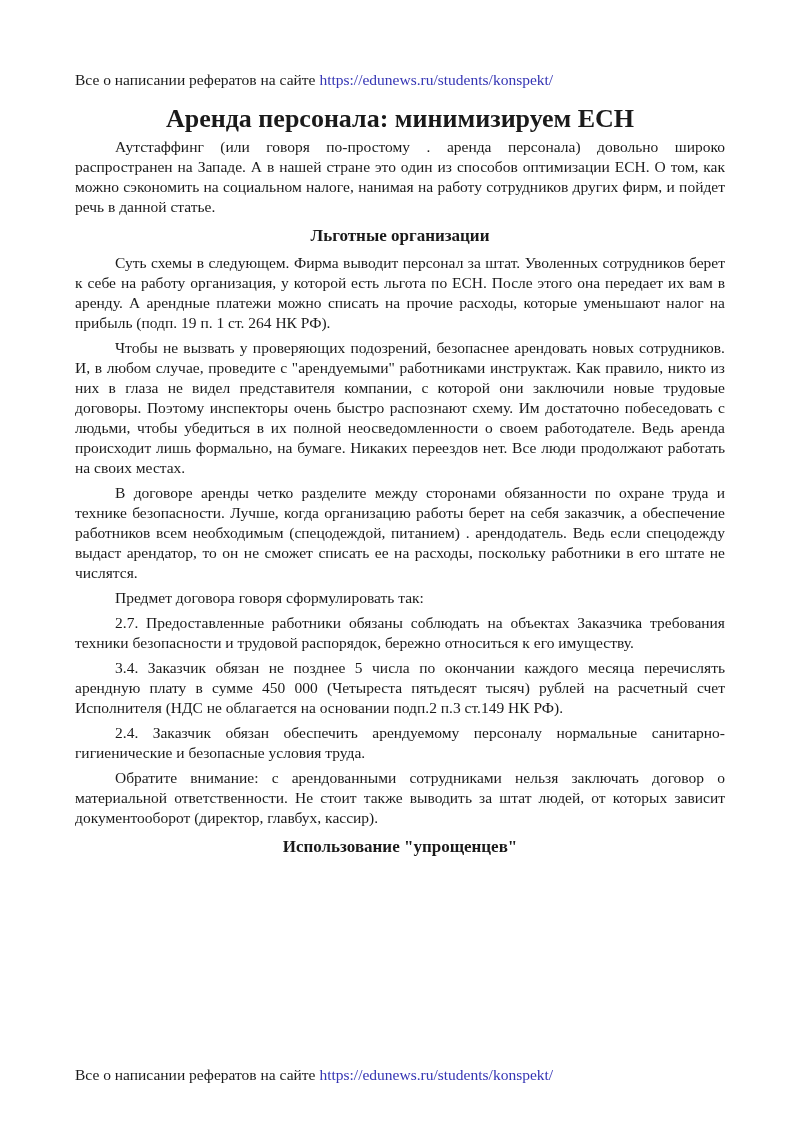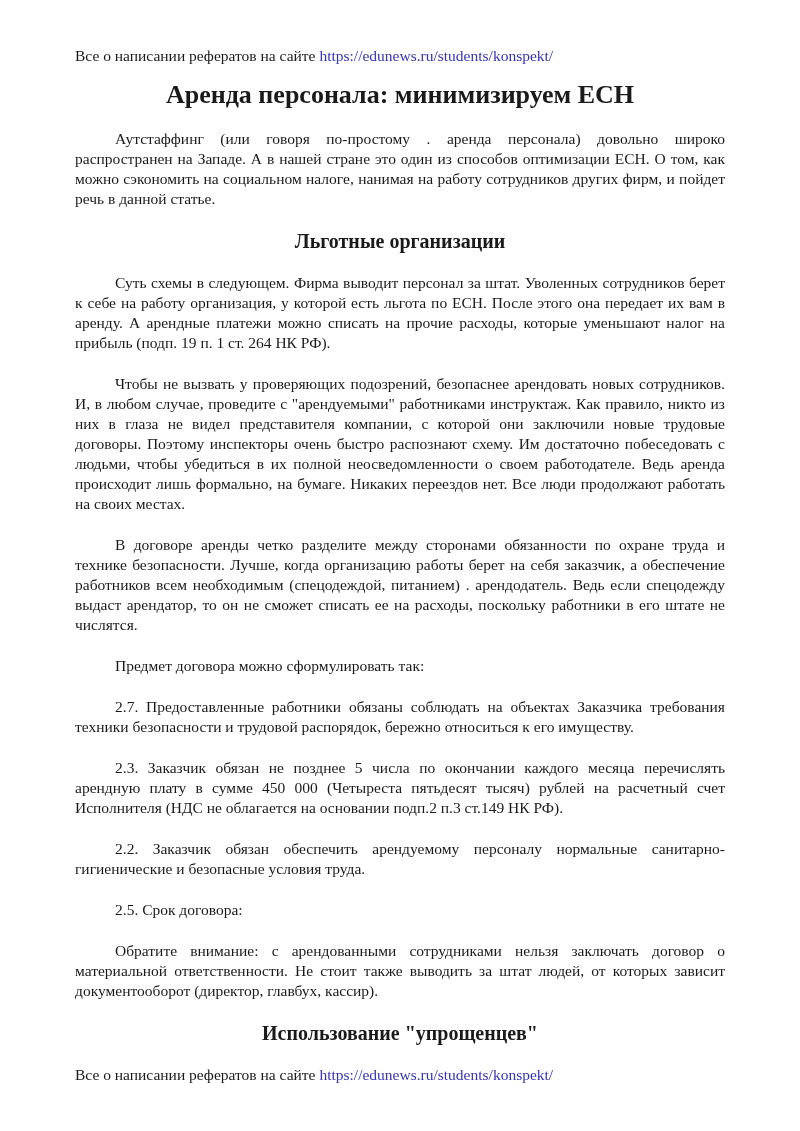--- a/index.html
+++ b/index.html
@@ -17,49 +17,49 @@
     height:1131px;
     overflow:hidden;
     font-family:"Liberation Serif","DejaVu Serif",serif;
     color:var(--text);
   }
   .page{
     position:relative;
     box-sizing:border-box;
     width:800px;
     height:1131px;
-    padding:46px 75px 0 75px;
+    padding:70px 75px 0 75px;
   }
   .site-line{
     font-size:15.5px;
     line-height:20px;
     white-space:nowrap;
   }
   .site-line a{
     color:var(--link);
     text-decoration:none;
     cursor:pointer;
   }
   .doc-title{
     margin:16px 0 4px 0;
     font-size:26px;
     line-height:26px;
     font-weight:bold;
     text-align:center;
   }
   .para{
-    margin:21px 0;
+    margin:5px 0;
     font-size:15.5px;
     line-height:20px;
     text-align:justify;
     text-indent:40px;
   }
   .sub-heading{
     margin:8px 0 6px 0;
-    font-size:20px;
+    font-size:17px;
     line-height:22px;
     font-weight:bold;
     text-align:center;
   }
   .footer-line{
     position:absolute;
     left:75px;
     top:1065px;
   }
 </style>
@@ -73,25 +73,24 @@
   </div>
 
   <h1 class="doc-title">Аренда персонала: минимизируем ЕСН</h1>
 
   <div id="doc-blocks">
       <p class="para">Аутстаффинг (или говоря по-простому . аренда персонала) довольно широко распространен на Западе. А в нашей стране это один из способов оптимизации ЕСН. О том, как можно сэкономить на социальном налоге, нанимая на работу сотрудников других фирм, и пойдет речь в данной статье.</p>
       <h2 class="sub-heading">Льготные организации</h2>
       <p class="para">Суть схемы в следующем. Фирма выводит персонал за штат. Уволенных сотрудников берет к себе на работу организация, у которой есть льгота по ЕСН. После этого она передает их вам в аренду. А арендные платежи можно списать на прочие расходы, которые уменьшают налог на прибыль (подп. 19 п. 1 ст. 264 НК РФ).</p>
       <p class="para">Чтобы не вызвать у проверяющих подозрений, безопаснее арендовать новых сотрудников. И, в любом случае, проведите с "арендуемыми" работниками инструктаж. Как правило, никто из них в глаза не видел представителя компании, с которой они заключили новые трудовые договоры. Поэтому инспекторы очень быстро распознают схему. Им достаточно побеседовать с людьми, чтобы убедиться в их полной неосведомленности о своем работодателе. Ведь аренда происходит лишь формально, на бумаге. Никаких переездов нет. Все люди продолжают работать на своих местах.</p>
       <p class="para">В договоре аренды четко разделите между сторонами обязанности по охране труда и технике безопасности. Лучше, когда организацию работы берет на себя заказчик, а обеспечение работников всем необходимым (спецодеждой, питанием) . арендодатель. Ведь если спецодежду выдаст арендатор, то он не сможет списать ее на расходы, поскольку работники в его штате не числятся.</p>
-      <p class="para">Предмет договора можно сформулировать так:</p>
+      <p class="para">Предмет договора говоря сформулировать так:</p>
       <p class="para">2.7. Предоставленные работники обязаны соблюдать на объектах Заказчика требования техники безопасности и трудовой распорядок, бережно относиться к его имуществу.</p>
-      <p class="para">2.3. Заказчик обязан не позднее 5 числа по окончании каждого месяца перечислять арендную плату в сумме 450 000 (Четыреста пятьдесят тысяч) рублей на расчетный счет Исполнителя (НДС не облагается на основании подп.2 п.3 ст.149 НК РФ).</p>
-      <p class="para">2.2. Заказчик обязан обеспечить арендуемому персоналу нормальные санитарно-гигиенические и безопасные условия труда.</p>
-      <p class="para">2.5. Срок договора:</p>
+      <p class="para">3.4. Заказчик обязан не позднее 5 числа по окончании каждого месяца перечислять арендную плату в сумме 450 000 (Четыреста пятьдесят тысяч) рублей на расчетный счет Исполнителя (НДС не облагается на основании подп.2 п.3 ст.149 НК РФ).</p>
+      <p class="para">2.4. Заказчик обязан обеспечить арендуемому персоналу нормальные санитарно-гигиенические и безопасные условия труда.</p>
       <p class="para">Обратите внимание: с арендованными сотрудниками нельзя заключать договор о материальной ответственности. Не стоит также выводить за штат людей, от которых зависит документооборот (директор, главбух, кассир).</p>
       <h2 class="sub-heading">Использование "упрощенцев"</h2>
     </div>
 
   <div class="site-line footer-line">
     <span>Все о написании рефератов на сайте </span><a href="#">https://edunews.ru/students/konspekt/</a>
   </div>
 
 </div>
 

